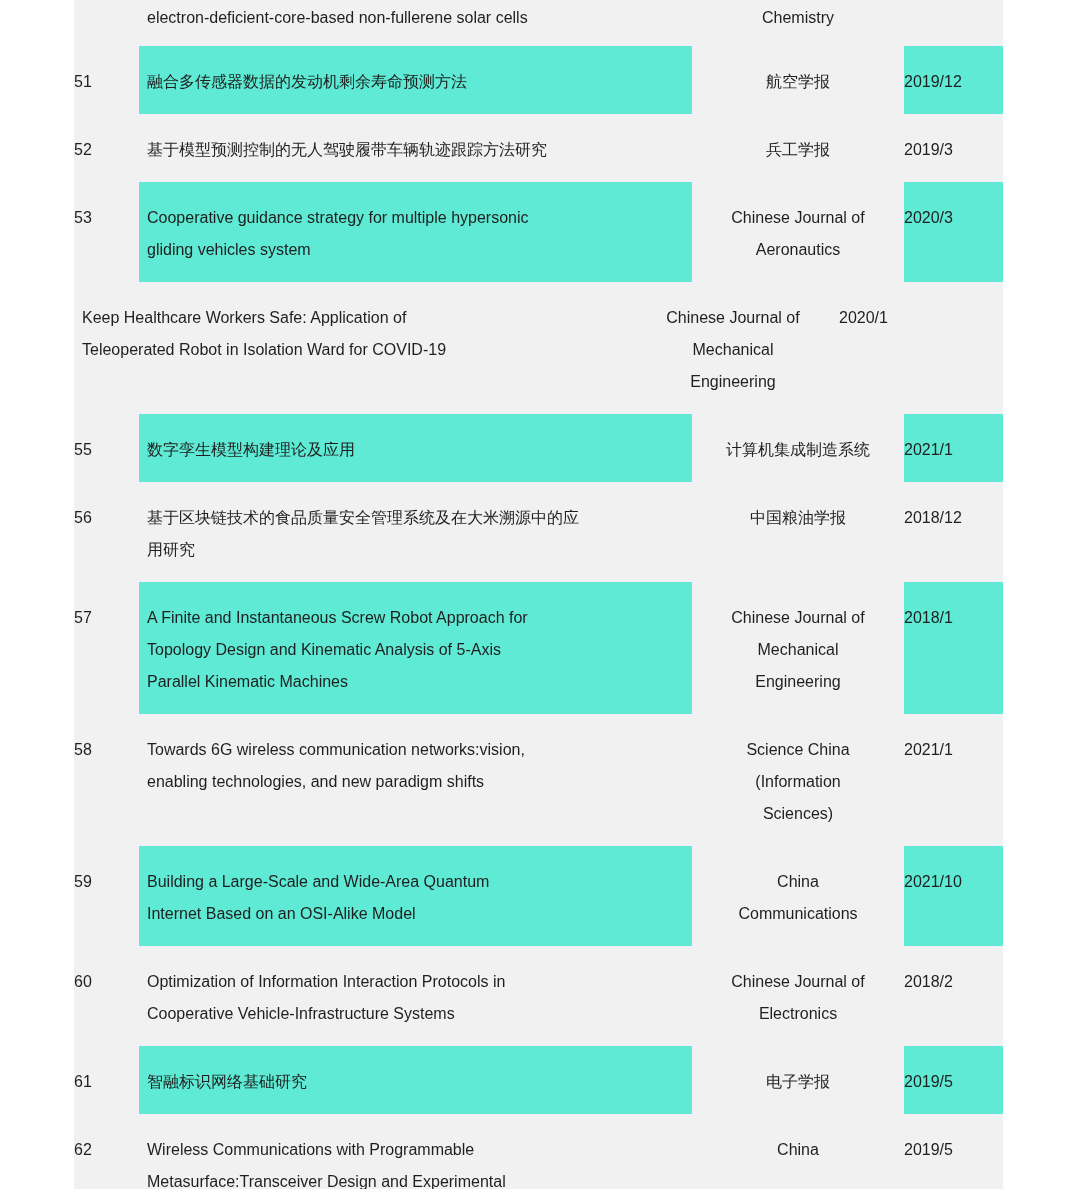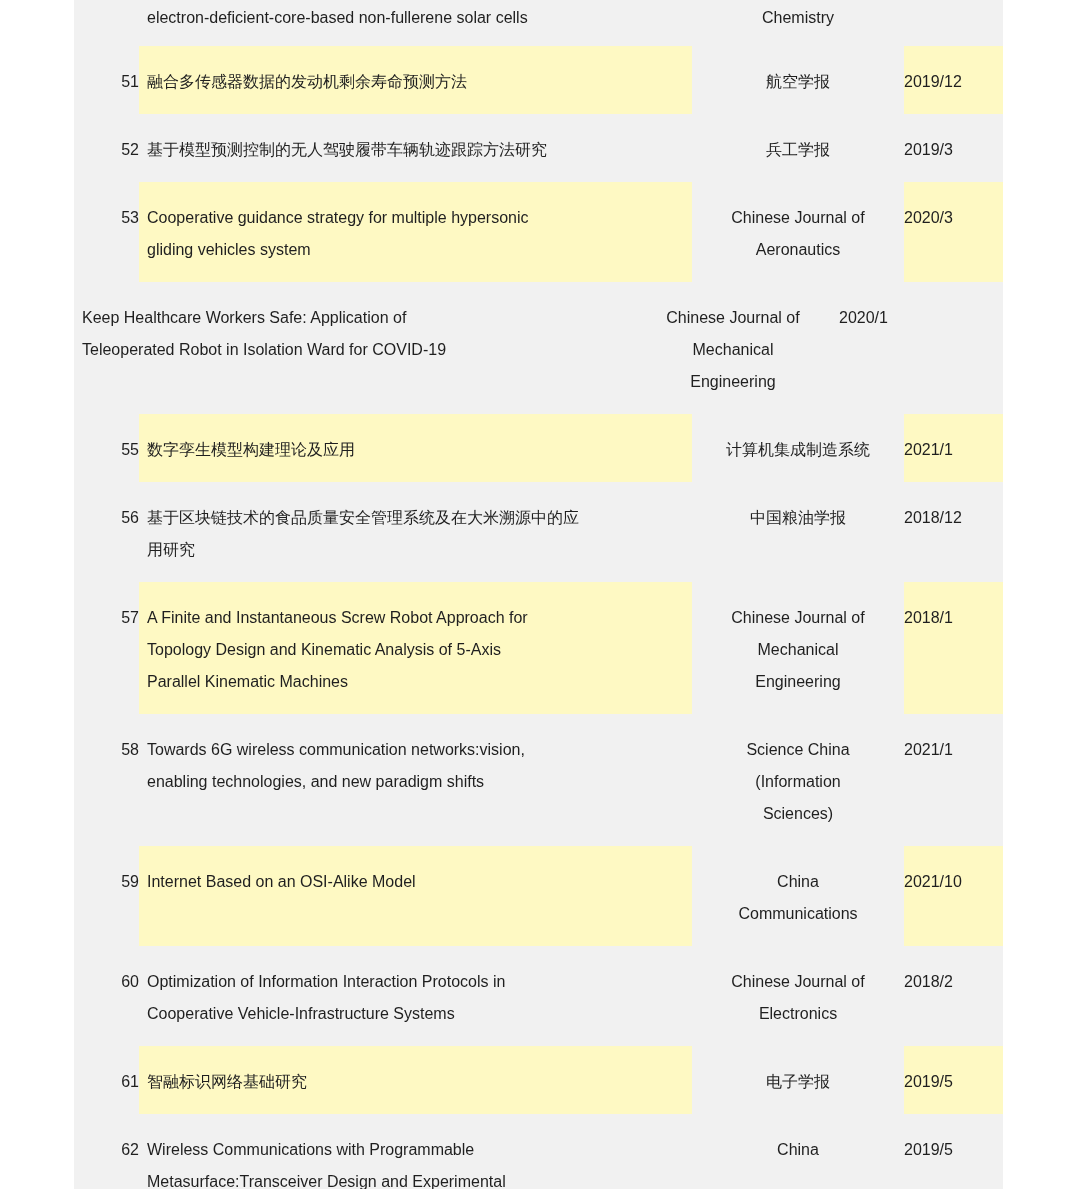--- a/index.html
+++ b/index.html
@@ -16,26 +16,26 @@
     left:74px;top:0;
     width:929px;
     background:#f1f1f1;
   }
   .row{display:flex;align-items:stretch;}
   .cell{
     box-sizing:border-box;
     padding-top:20px;padding-bottom:16px;
     font-size:16px;line-height:32px;
   }
-  .col-no{width:65px;text-align:right;}
+  .col-no{width:65px;text-align:left;}
   .col-title{width:553px;padding-left:8px;padding-right:0;}
   .col-journal{width:212px;text-align:center;}
   .col-date{width:99px;text-align:left;}
   .row.hl .col-title,
-  .row.hl .col-date{background:#fef9c3;}
+  .row.hl .col-date{background:#5eead4;}
   .row.partial-top .cell{padding-top:2px;padding-bottom:12px;}
   .row.partial-bottom{height:75px;overflow:hidden;}
   .line{white-space:nowrap;}
 </style>
 </head>
 <body>
 
 <div class="table">
     <div class="row partial-top">
     <div class="cell col-no"></div>
@@ -135,20 +135,21 @@
     <div class="cell col-journal">
         <div class="line">Science China</div>
         <div class="line">(Information</div>
         <div class="line">Sciences)</div>
       </div>
     <div class="cell col-date">2021/1</div>
   </div>
     <div class="row hl">
     <div class="cell col-no">59</div>
     <div class="cell col-title">
+        <div class="line">Building a Large-Scale and Wide-Area Quantum</div>
         <div class="line">Internet Based on an OSI-Alike Model</div>
       </div>
     <div class="cell col-journal">
         <div class="line">China</div>
         <div class="line">Communications</div>
       </div>
     <div class="cell col-date">2021/10</div>
   </div>
     <div class="row">
     <div class="cell col-no">60</div>

